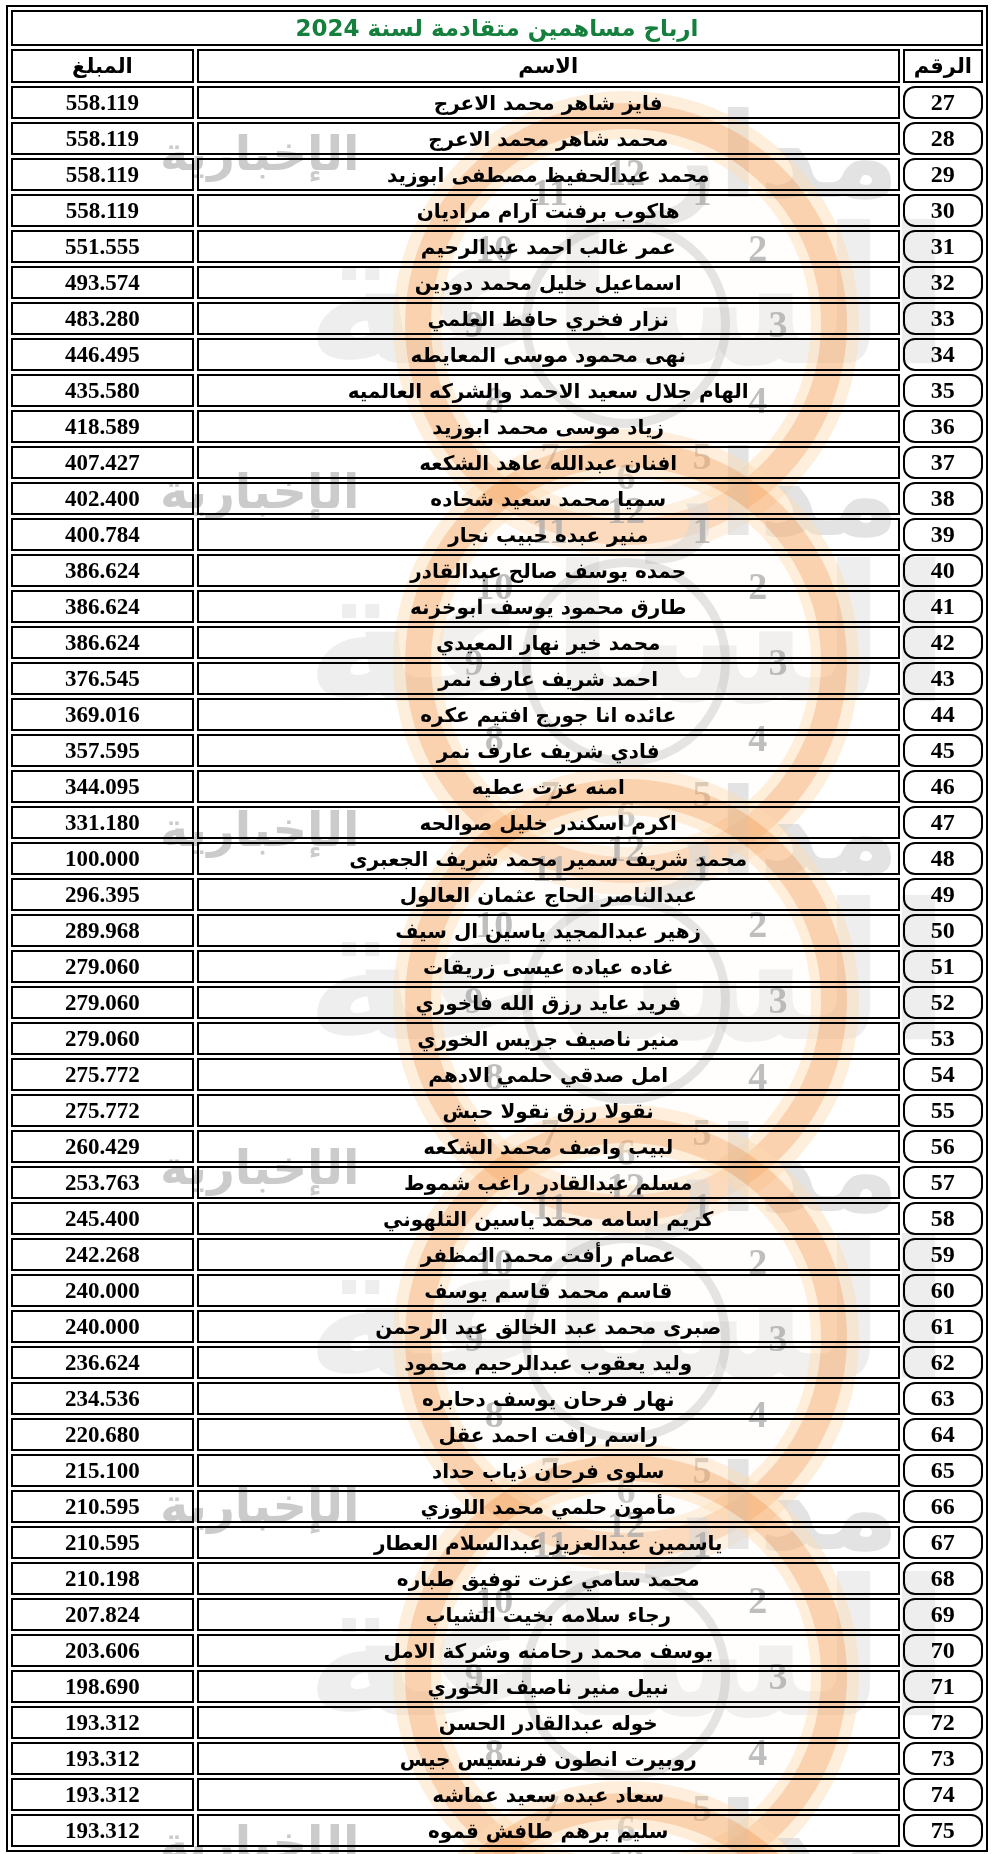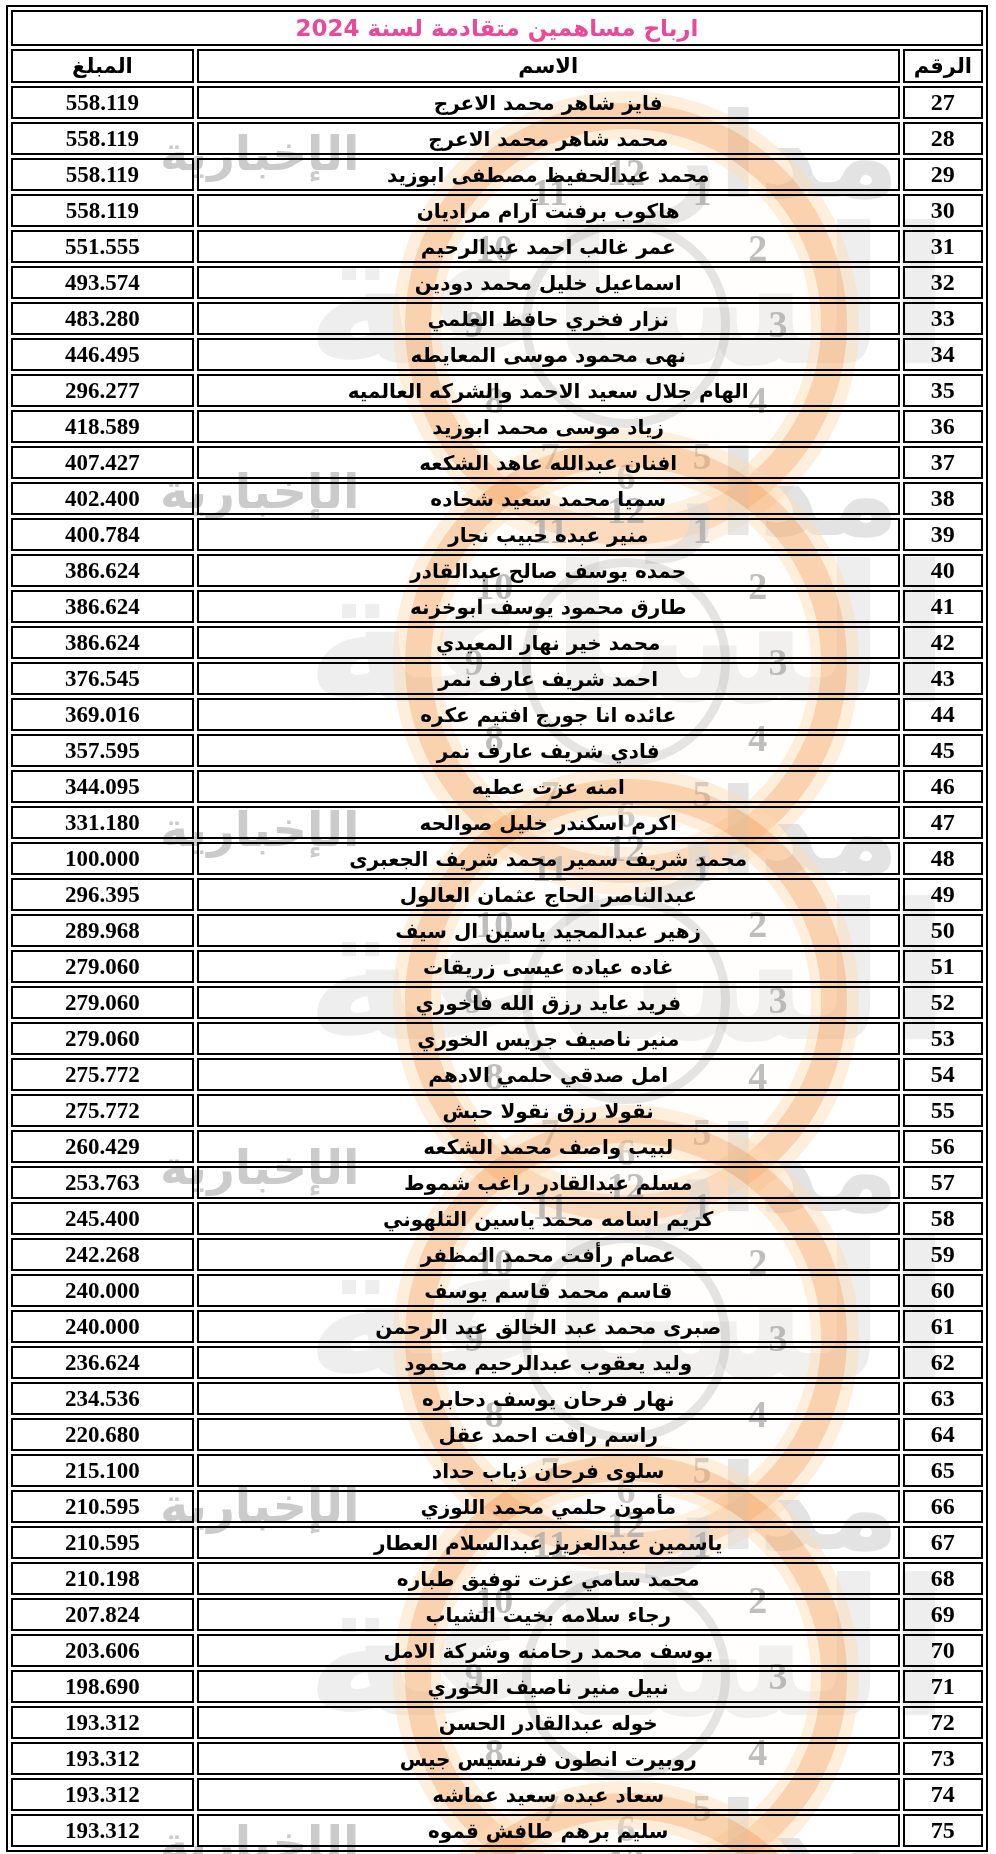--- a/index.html
+++ b/index.html
@@ -53,28 +53,28 @@
   td{
     border:2px solid #000;background:transparent;
     text-align:center;vertical-align:middle;
     padding:0 4px;overflow:hidden;white-space:nowrap;
   }
   col.c-num{width:80px;}
   col.c-name{width:700px;}
   col.c-amt{width:182px;}
 
   .title-cell{
-    height:32px;font-size:23px;font-weight:bold;color:#ec4899;
+    height:32px;font-size:23px;font-weight:bold;color:#15803d;
   }
   .head-cell{
     height:30px;font-size:21px;font-weight:bold;color:#000;
   }
   .cell-num{
     height:29px;font-family:"Liberation Serif",serif;
-    font-size:24px;font-weight:bold;color:#000;
+    font-size:24px;font-weight:bold;color:#000;border-radius:12px;
   }
   .cell-name{
     height:29px;font-size:20px;font-weight:bold;color:#000;
   }
   .cell-amt{
     height:29px;font-family:"Liberation Serif",serif;
     font-size:23px;font-weight:bold;color:#000;
     direction:ltr;
     margin-top:33px;
   }
@@ -255,21 +255,21 @@
 
   <tr>
     <td class="cell-num">34</td>
     <td class="cell-name">نهى محمود موسى المعايطه</td>
     <td class="cell-amt">446.495</td>
   </tr>
 
   <tr>
     <td class="cell-num">35</td>
     <td class="cell-name">الهام جلال سعيد الاحمد والشركه العالميه</td>
-    <td class="cell-amt">296.277</td>
+    <td class="cell-amt">435.580</td>
   </tr>
 
   <tr>
     <td class="cell-num">36</td>
     <td class="cell-name">زياد موسى محمد ابوزيد</td>
     <td class="cell-amt">418.589</td>
   </tr>
 
   <tr>
     <td class="cell-num">37</td>

